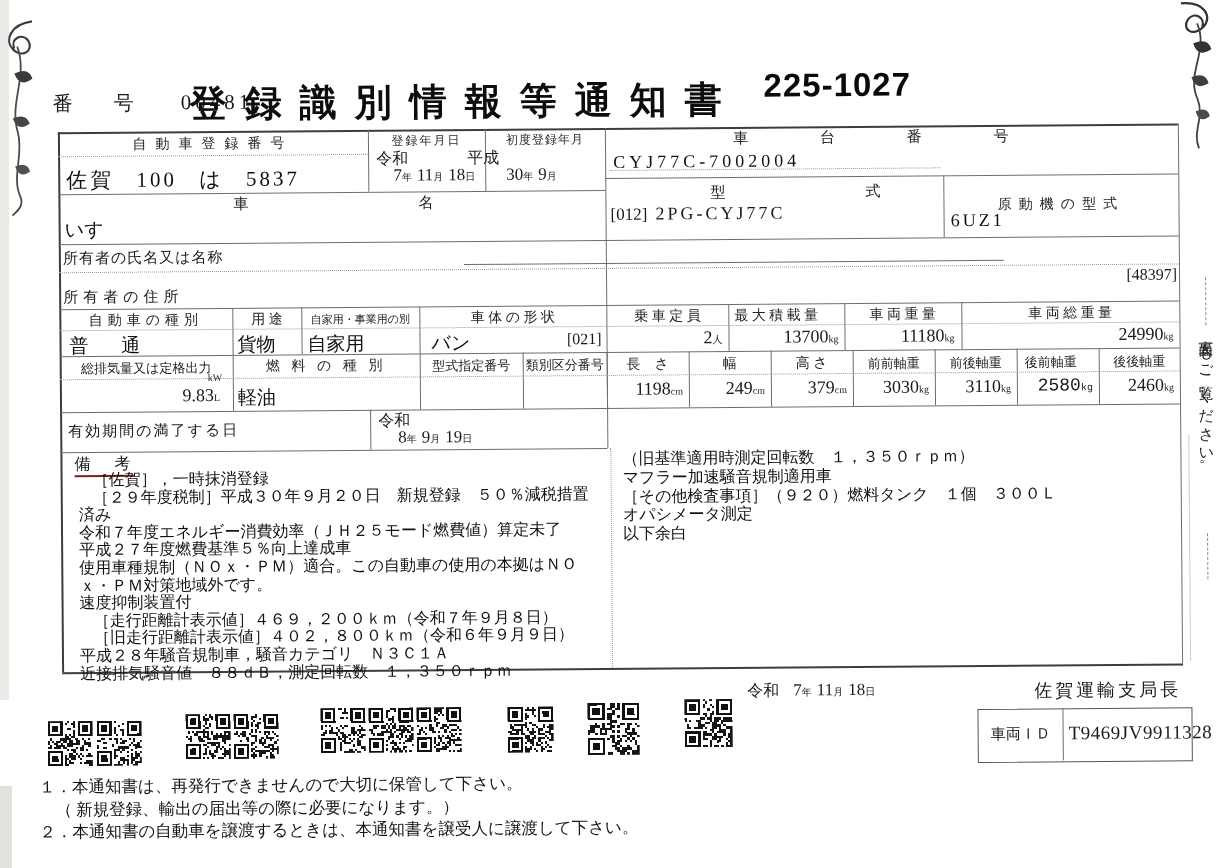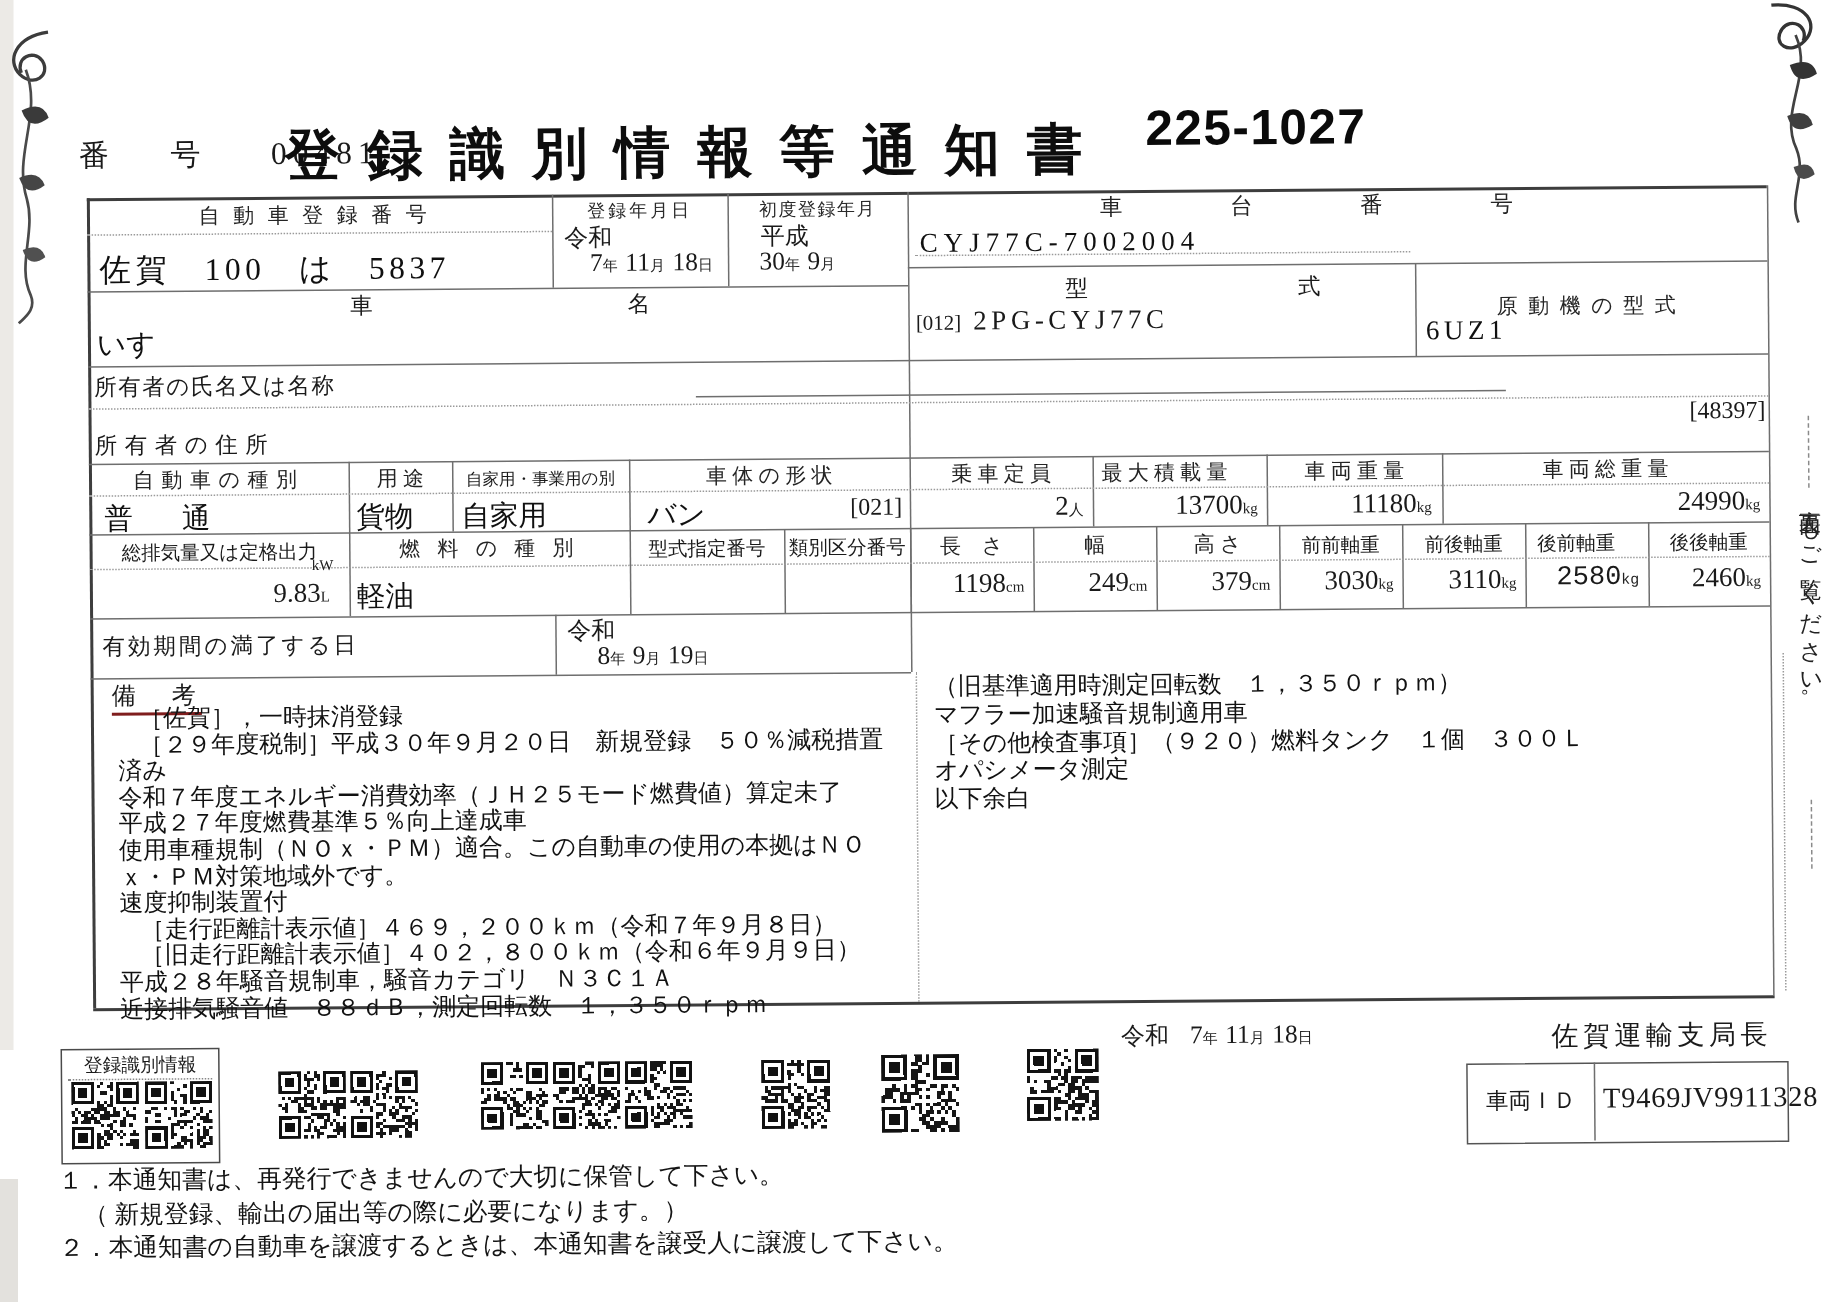--- a/index.html
+++ b/index.html
@@ -86,40 +86,40 @@
     <div class="abs hdr center" style="left:60px;top:132px;width:310px;letter-spacing:9px;">自動車登録番号</div>
     <div class="abs val" style="left:68px;top:162px;font-size:21px;letter-spacing:3px;word-spacing:14px;">佐賀 100 は 5837</div>
 
     <div class="abs hdr-s center" style="left:372px;top:131px;width:113px;letter-spacing:2px;">登録年月日</div>
     <div class="abs" style="left:378px;top:147px;font-size:16px;">令和</div>
     <div class="abs right" style="left:376px;top:164px;width:106px;">
       <span class="num">7</span><span class="u">年</span><span class="num">11</span><span class="u">月</span><span class="num">18</span><span class="u">日</span>
     </div>
 
     <div class="abs hdr-s center" style="left:489px;top:131px;width:116px;letter-spacing:1px;">初度登録年月</div>
-    <div class="abs" style="left:509px;top:147px;font-size:16px;">平成</div>
+    <div class="abs" style="left:469px;top:147px;font-size:16px;">平成</div>
     <div class="abs" style="left:508px;top:164px;">
       <span class="num">30</span><span class="u">年</span><span class="num">9</span><span class="u">月</span>
     </div>
 
     <div class="abs hdr center" style="left:660px;top:130px;width:460px;letter-spacing:34px;font-size:15px;">車 台 番 号</div>
     <div class="abs val" style="left:615px;top:152px;font-size:18px;letter-spacing:4px;">CYJ77C-7002004</div>
 
     <div class="abs spread" style="left:235px;top:192px;width:200px;font-size:15px;">
       <span>車</span>
         <span>名</span>
     </div>
     <div class="abs val" style="left:66px;top:213px;">いすゞ</div>
 
     <div class="abs spread" style="left:712px;top:184px;width:170px;font-size:15px;">
       <span>型</span>
         <span>式</span>
     </div>
     <div class="abs" style="left:612px;top:204px;">
-      <span style="font-size:14px;">[012]</span>
+      <span style="font-size:17px;">[012]</span>
       <span style="font-size:18px;letter-spacing:3px;margin-left:4px;">2PG-CYJ77C</span>
     </div>
 
     <div class="abs hdr center" style="left:950px;top:199px;width:225px;letter-spacing:7px;">原動機の型式</div>
     <div class="abs val" style="left:952px;top:213px;font-size:18px;letter-spacing:3px;">6UZ1</div>
 
     <div class="abs" style="left:64px;top:245px;font-size:15px;letter-spacing:1px;">所有者の氏名又は名称</div>
     <div class="hl" style="left:465px;top:263px;width:540px;"></div>
     <div class="abs right" style="left:1040px;top:270px;width:138px;font-size:16px;">[48397]</div>
     <div class="abs" style="left:64px;top:284px;font-size:15px;letter-spacing:5px;">所有者の住所</div>
@@ -243,23 +243,20 @@
       <div>オパシメータ測定</div>
       <div>以下余白</div>
     </div>
 
     <div class="abs" style="left:745px;top:682px;">
       <span style="font-size:16px;margin-right:10px;">令和</span>
       <span class="num">7</span><span class="u">年</span><span class="num">11</span><span class="u">月</span><span class="num">18</span><span class="u">日</span>
     </div>
     <div class="abs" style="left:1032px;top:682px;font-size:18px;letter-spacing:3px;">佐賀運輸支局長</div>
 
-    <div class="abs" style="left:38px;top:695px;width:104px;height:75px;border:1.5px solid #4a4a4a;">
-      <div class="center" style="font-size:12.5px;padding-top:2px;border-bottom:1px dotted #888;margin:0 4px;">登録識別情報</div>
-    </div>
     <div class="qr" style="left:45px;top:717px;"><svg width="45" height="45" viewBox="0 0 21 21" shape-rendering="crispEdges">
           <rect x="0" y="0" width="7" height="7" fill="#111"></rect>
           <rect x="1" y="1" width="5" height="5" fill="#fff"></rect>
           <rect x="2" y="2" width="3" height="3" fill="#111"></rect>
           <rect x="14" y="0" width="7" height="7" fill="#111"></rect>
           <rect x="15" y="1" width="5" height="5" fill="#fff"></rect>
           <rect x="16" y="2" width="3" height="3" fill="#111"></rect>
           <rect x="0" y="14" width="7" height="7" fill="#111"></rect>
           <rect x="1" y="15" width="5" height="5" fill="#fff"></rect>
           <rect x="2" y="16" width="3" height="3" fill="#111"></rect>

